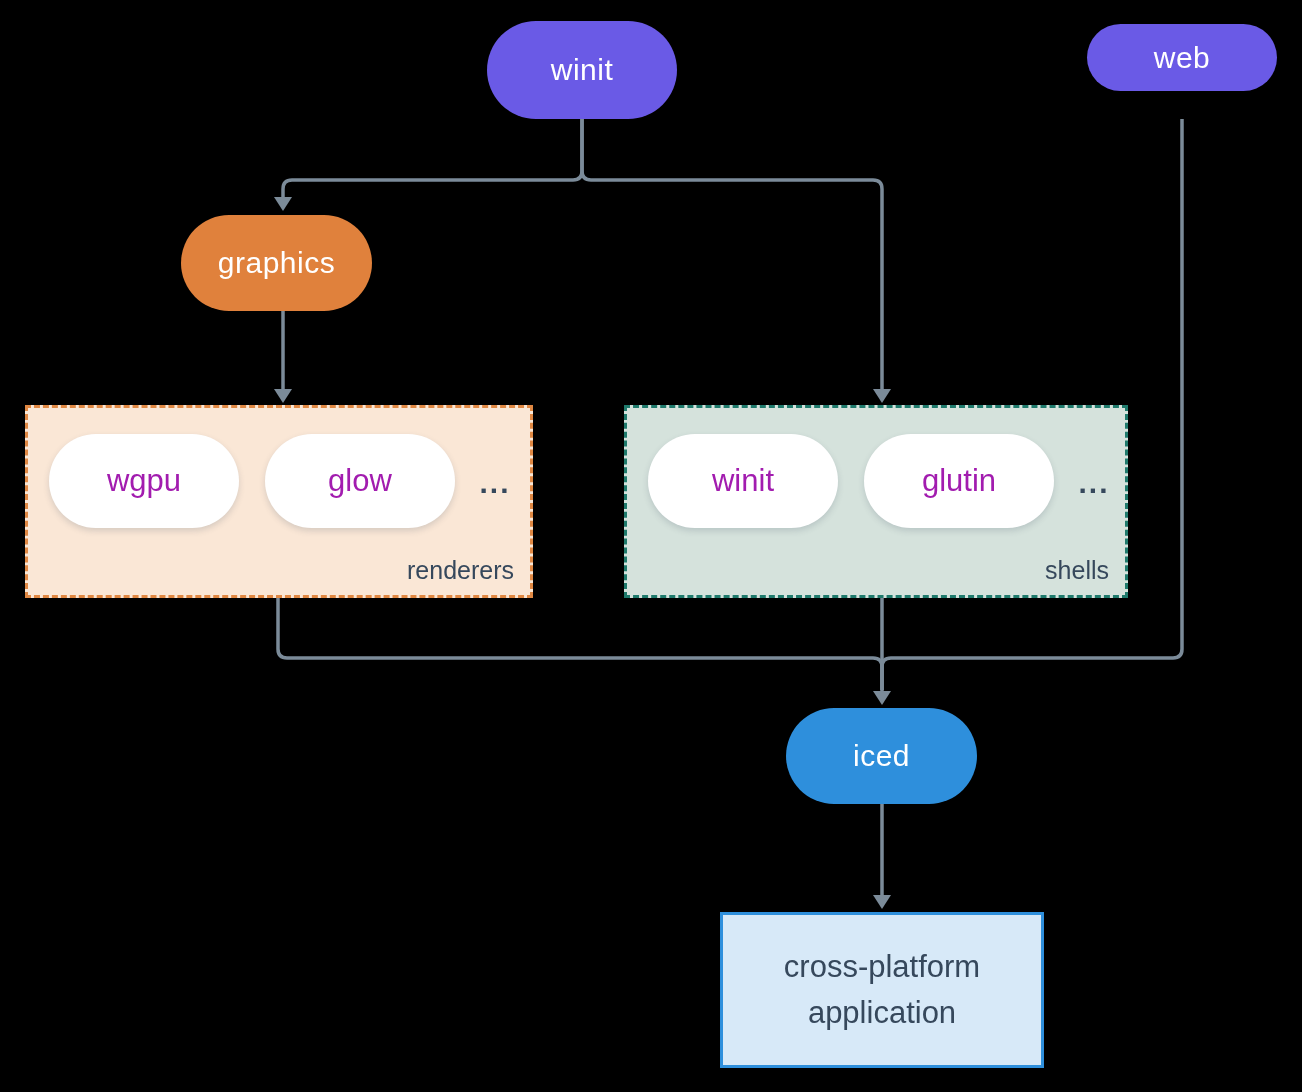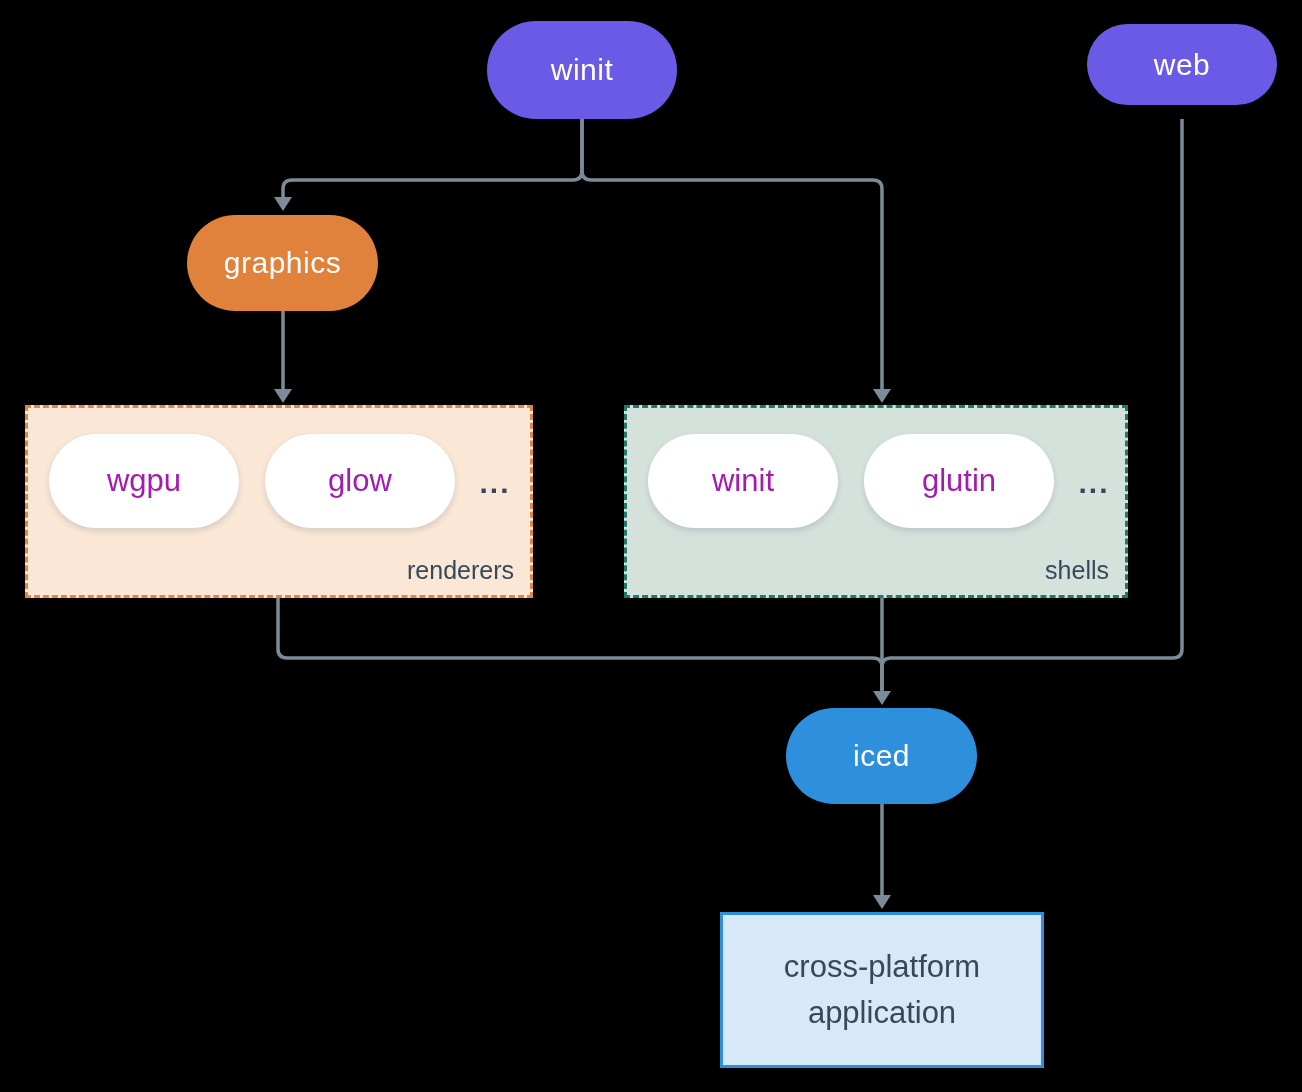--- a/index.html
+++ b/index.html
@@ -30,22 +30,22 @@
     position: absolute;
     display: flex;
     align-items: center;
     justify-content: center;
     border-radius: 52px;
     font-size: 30px;
     letter-spacing: 0.5px;
     color: #FFFFFF;
   }
   .pill--native   { left: 487px; top: 21px;  width: 190px; height: 98px; background: #6A5AE6; }
-  .pill--web      { left: 1087px; top: 24px; width: 190px; height: 81px; background: #6A5AE6; }
-  .pill--graphics { left: 187px; top: 215px; width: 191px; height: 96px; background: #E0813C; }
+  .pill--web      { left: 1087px; top: 24px; width: 190px; height: 67px; background: #6A5AE6; }
+  .pill--graphics { left: 181px; top: 215px; width: 191px; height: 96px; background: #E0813C; }
   .pill--iced     { left: 786px; top: 708px; width: 191px; height: 96px; background: #2E8FDC; }
 
   
   .group {
     position: absolute;
     top: 405px;
     height: 193px;
     box-sizing: border-box;
   }
   .group--renderers {

